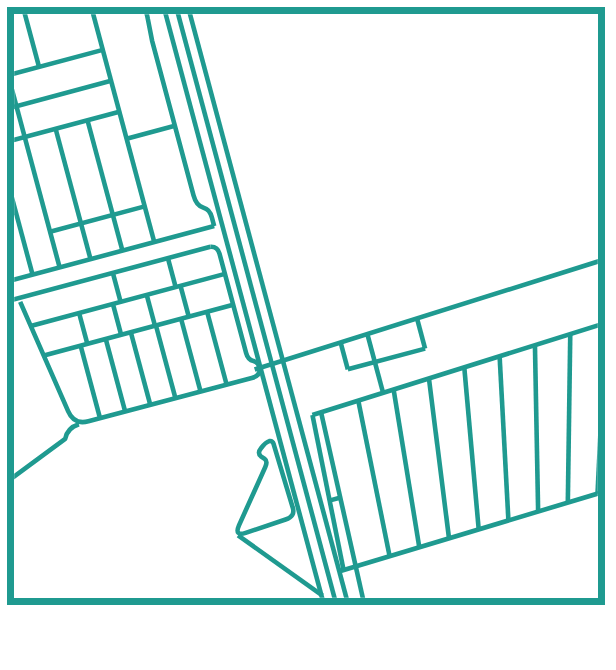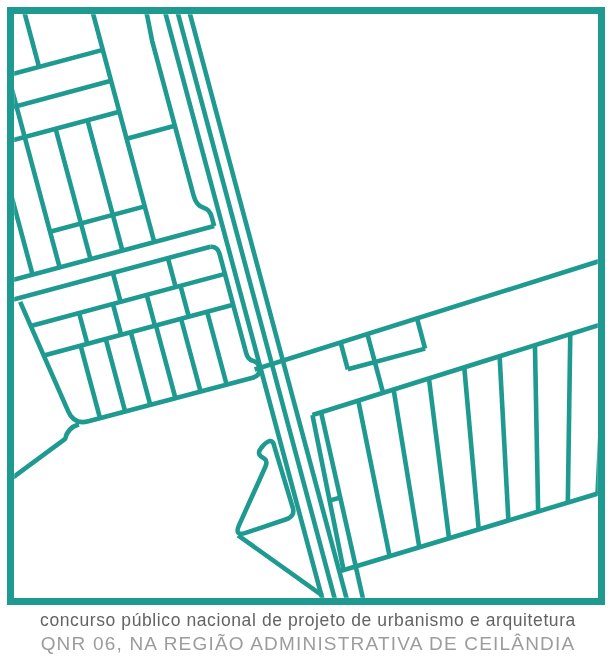--- a/index.html
+++ b/index.html
@@ -142,18 +142,14 @@
           <g>
             <path class="ln" d="M239,431 L241,497 Q241.5,506.5 231,507 L189,509.5 Q177,510 184.5,500.5 L225,451 Q229,446 226.5,443 L223.5,439.5 Q220.5,435.5 226,431.5 Q232,427 235.5,427 Q238.8,427.3 239,431 Z"></path>
             <path class="ln" d="M181,510 L247,590"></path>
           </g>
 
         </g>
       </g>
     </svg>
   </div>
 
-  <div class="captions">
-    <div class="cap1">concurso público nacional de projeto de urbanismo e arquitetura</div>
-    <div class="cap2">QNR 06, NA REGIÃO ADMINISTRATIVA DE CEILÂNDIA</div>
-  </div>
 
 </div>
 
 </body></html>

